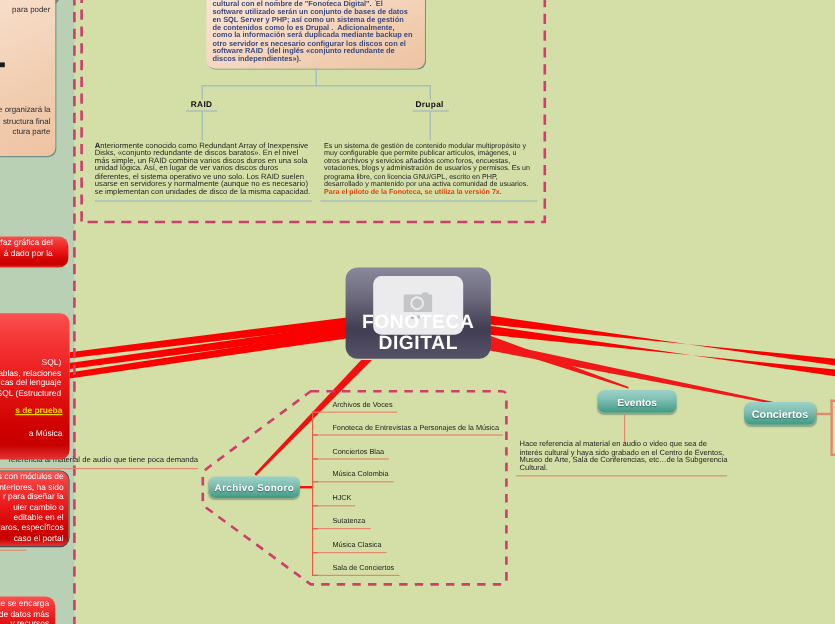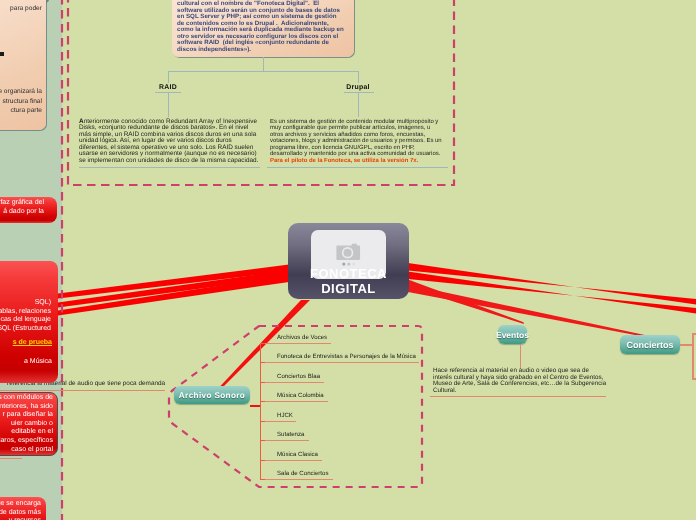--- a/index.html
+++ b/index.html
@@ -19,21 +19,21 @@
 
 .pill{position:absolute;border-radius:6px;color:#fff;font-weight:bold;
   background:linear-gradient(180deg,#9fd2c8 0%,#7ebeb2 42%,#3f9a82 100%);
   display:flex;align-items:center;justify-content:center;
   text-shadow:0 1px 1px rgba(0,0,0,.4);box-shadow:0 1px 1px rgba(80,110,95,.5);}
 
 #center-node{position:absolute;left:288px;top:223px;width:121px;height:76px;border-radius:10px;
   background:linear-gradient(180deg,#89879a 0%,#726f82 28%,#413d52 68%,#565269 100%);}
 #center-img{position:absolute;left:23px;top:7px;width:75px;height:49px;border-radius:7px;background:#ebebee;}
 #center-title{position:absolute;left:0;right:0;bottom:3px;text-align:center;color:#fff;
-  font-size:13px;font-weight:bold;letter-spacing:.5px;}
+  font-size:16px;font-weight:bold;letter-spacing:.5px;}
 .childlbl{position:absolute;font-size:6.4px;color:#1d1d1d;white-space:nowrap;}
 .hr{position:absolute;height:1px;background:#e0896f;}
 .hrblue{position:absolute;height:1px;background:#9fb7bd;}
 .vline{position:absolute;width:1px;background:#9fb7bd;}
 svg{position:absolute;left:0;top:0;overflow:visible;}
 </style>
 </head>
 <body>
 
 <div id="stage">
@@ -112,21 +112,21 @@
         <circle cx="42.8" cy="34.1" r="1.55" fill="#dfe0e2"></circle>
       </svg>
     </div>
     <div id="center-title">FONOTECA DIGITAL</div>
   </div>
 
   <svg width="696" height="520" viewBox="0 0 696 520">
     <path d="M 259 326 L 418 326 Q 422 326 422 330 L 422 483 Q 422 487 418 487 L 259 487 L 173 424 Q 169 421 169 417 L 169 397 Q 169 393 173 390 L 259 326 Z" fill="none" stroke="#ce3f6c" stroke-width="2.2" stroke-dasharray="7 6"></path>
   </svg>
 
-  <div class="pill" style="left:174px;top:386px;width:76px;height:18px;font-size:8.2px;letter-spacing:.35px;">
+  <div class="pill" style="left:174px;top:397px;width:76px;height:18px;font-size:8.2px;letter-spacing:.35px;">
     <span>Archivo Sonoro</span>
   </div>
 
   <div style="position:absolute;left:250px;top:405px;width:11px;height:2.4px;background:#f51010;"></div>
   <div style="position:absolute;left:259.5px;top:342.5px;width:1.6px;height:137px;background:#ea5c44;"></div>
 
   <div class="childlbl" style="left:277px;top:333.5px;font-size:6.1px;">Archivos de Voces</div>
   <div class="hr" style="left:261px;top:342.5px;width:70px;"></div>
   <div style="position:absolute;left:259.5px;top:342.5px;width:5px;height:1.3px;background:#ea5c44;"></div>
   <div class="childlbl" style="left:277px;top:353px;font-size:6.1px;">Fonoteca de Entrevistas a Personajes de la Música</div>
@@ -144,21 +144,21 @@
   <div class="childlbl" style="left:277px;top:431px;font-size:6.1px;">Sutatenza</div>
   <div class="hr" style="left:261px;top:440px;width:48px;"></div>
   <div style="position:absolute;left:259.5px;top:440px;width:5px;height:1.3px;background:#ea5c44;"></div>
   <div class="childlbl" style="left:277px;top:450.5px;font-size:6.1px;">Música Clasica</div>
   <div class="hr" style="left:261px;top:459.5px;width:61px;"></div>
   <div style="position:absolute;left:259.5px;top:459.5px;width:5px;height:1.3px;background:#ea5c44;"></div>
   <div class="childlbl" style="left:277px;top:470px;font-size:6.1px;">Sala de Conciertos</div>
   <div class="hr" style="left:261px;top:479px;width:72px;"></div>
   <div style="position:absolute;left:259.5px;top:479px;width:5px;height:1.3px;background:#ea5c44;"></div>
 
-  <div class="pill" style="left:498px;top:325px;width:29px;height:19px;font-size:8.5px;">
+  <div class="pill" style="left:498px;top:325px;width:66px;height:19px;font-size:8.5px;">
     <span>Eventos</span>
   </div>
   <div style="position:absolute;left:520px;top:344px;width:1.3px;height:25px;background:#e0896f;"></div>
   <div style="position:absolute;left:433px;top:368px;width:176px;font-size:6.3px;line-height:6.5px;color:#242424;">Hace referencia al material en audio o video que sea de interés cultural y haya sido grabado en el Centro de Eventos, Museo de Arte, Sala de Conferencias, etc…de la Subgerencia Cultural.</div>
   <div class="hr" style="left:430px;top:396px;width:176px;"></div>
 
   <div class="pill" style="left:620px;top:335px;width:60px;height:19px;font-size:9px;">
     <span>Conciertos</span>
   </div>
   <div style="position:absolute;left:680px;top:344px;width:13px;height:1.6px;background:#e0896f;"></div>

